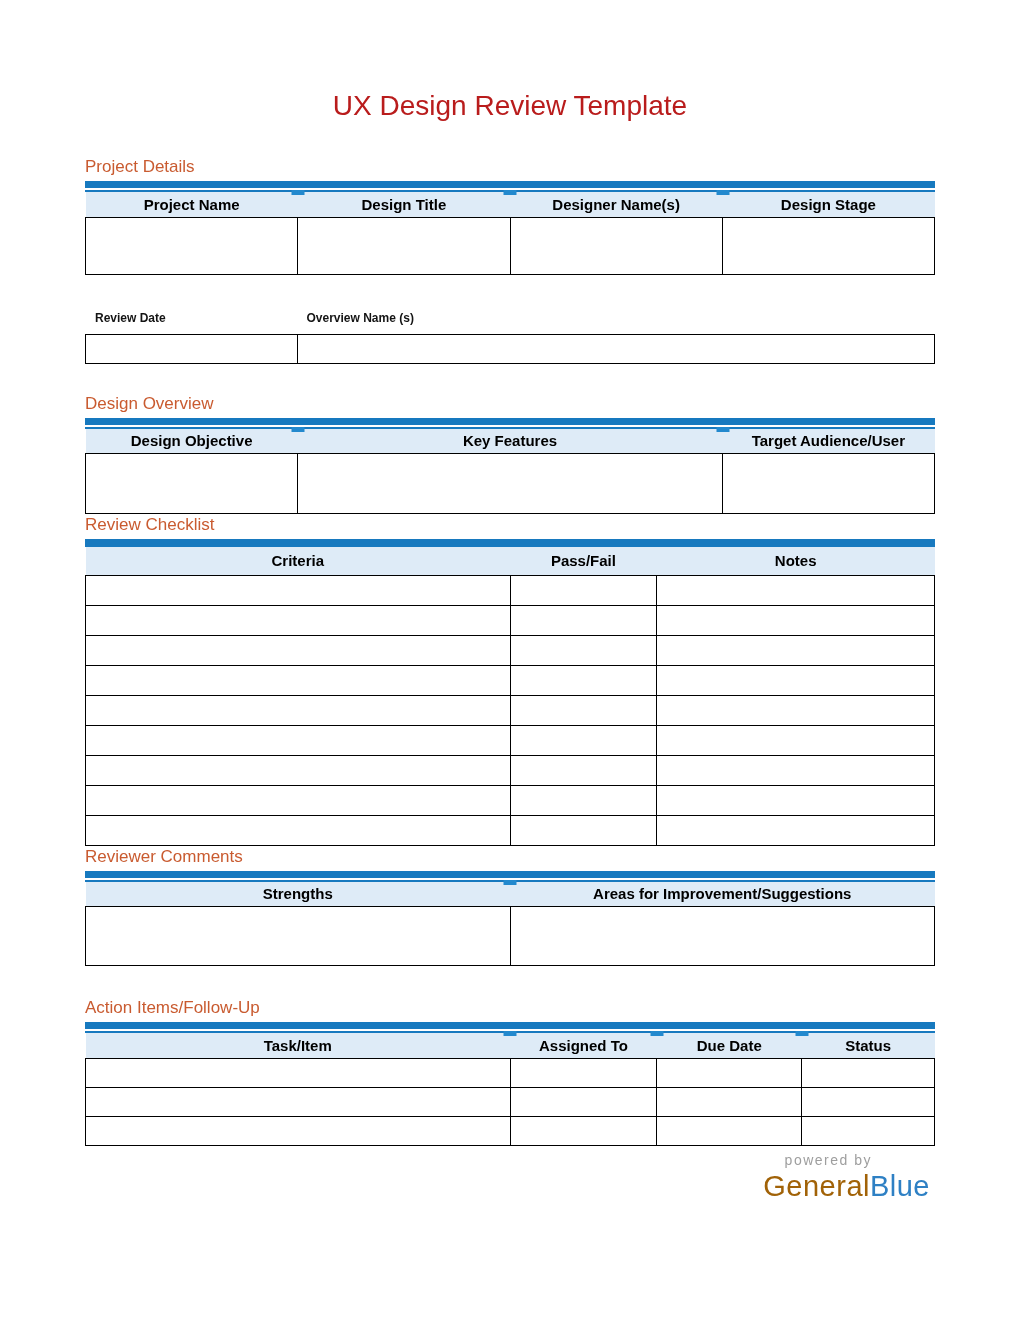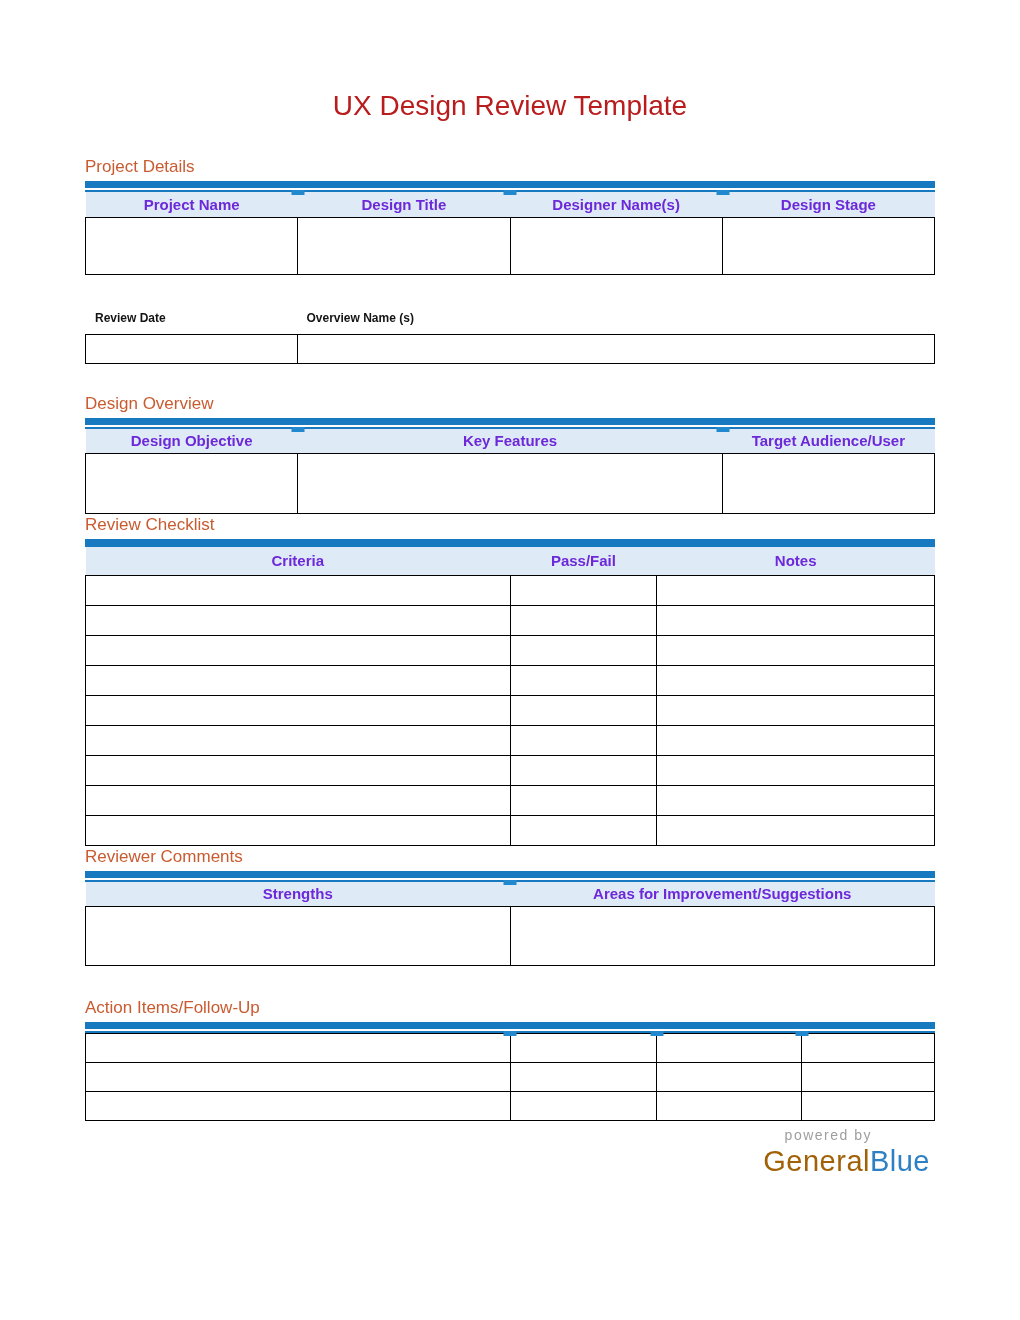--- a/index.html
+++ b/index.html
@@ -38,21 +38,21 @@
     position: absolute; top: 0;
     width: 13px; height: 5px;
     background: #2389ce;
     transform: translateX(-50%);
   }
   table { width: 100%; border-collapse: collapse; table-layout: fixed; }
   th {
     background: #deebf7;
     font-size: 15px;
     font-weight: bold;
-    color: #6d28d9;
+    color: #000000;
     text-align: center;
     vertical-align: middle;
     padding: 2px 4px;
     height: 25px;
     border: none;
   }
   td { border: 1px solid #000000; background: #ffffff; }
 
   .sec-pd   { margin-top: 28px; }
   .sec-info { margin-top: 34px; }
@@ -293,20 +293,26 @@
       </div>
     </div>
     <table class="ai-table">
       <colgroup>
           <col style="width:50%">
           <col style="width:17.3%">
           <col style="width:17.05%">
           <col style="width:15.65%">
         </colgroup>
       <tbody>
+          <tr>
+        <th>Task/Item</th>
+        <th>Assigned To</th>
+        <th>Due Date</th>
+        <th>Status</th>
+      </tr>
       <tr>
             <td></td>
             <td></td>
             <td></td>
             <td></td>
           </tr>
       <tr>
             <td></td>
             <td></td>
             <td></td>

